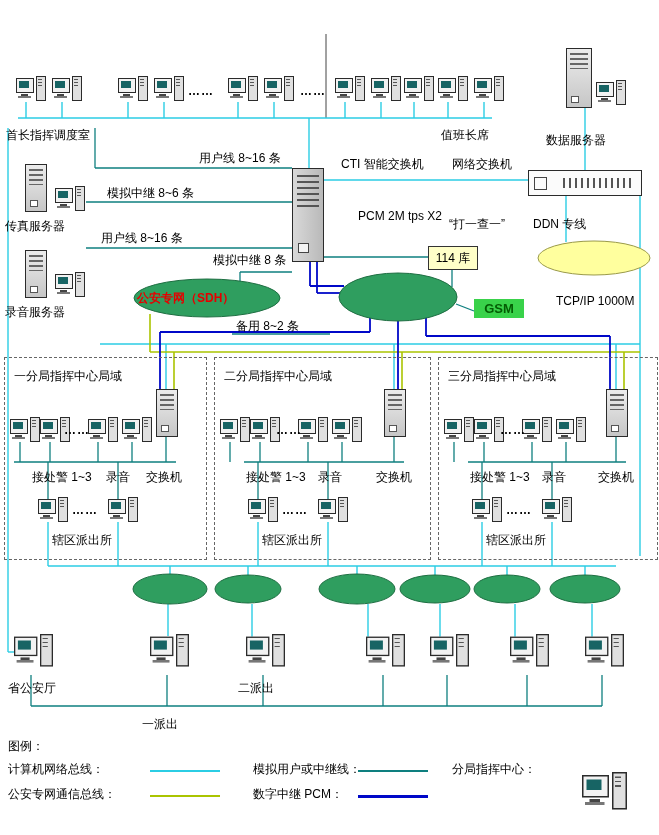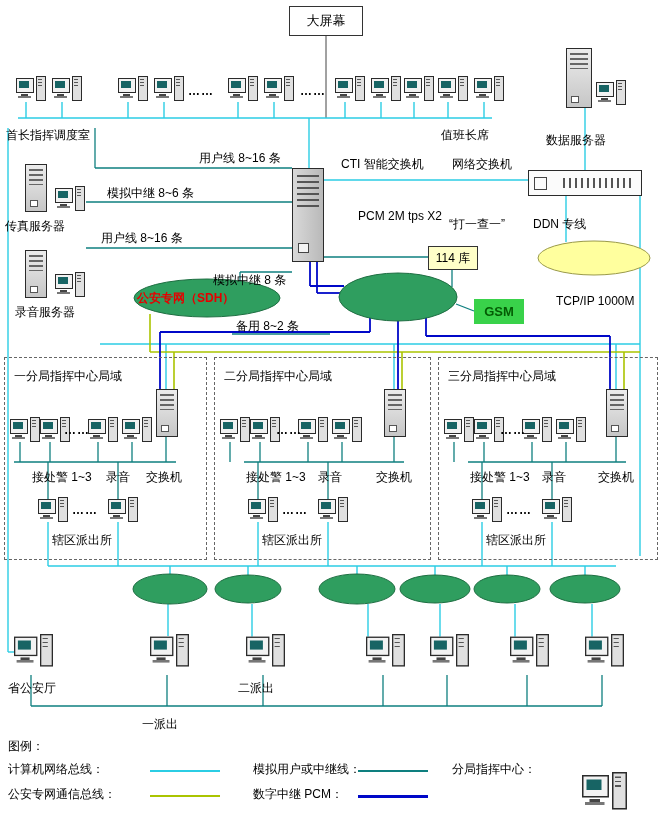--- a/index.html
+++ b/index.html
@@ -175,52 +175,49 @@
     <ellipse class="cloud" cx="398" cy="297" rx="59" ry="24"></ellipse>
     <ellipse class="ddn" cx="594" cy="258" rx="56" ry="17"></ellipse>
     <ellipse class="cloud" cx="170" cy="589" rx="37" ry="15"></ellipse>
     <ellipse class="cloud" cx="248" cy="589" rx="33" ry="14"></ellipse>
     <ellipse class="cloud" cx="357" cy="589" rx="38" ry="15"></ellipse>
     <ellipse class="cloud" cx="435" cy="589" rx="35" ry="14"></ellipse>
     <ellipse class="cloud" cx="507" cy="589" rx="33" ry="14"></ellipse>
     <ellipse class="cloud" cx="585" cy="589" rx="35" ry="14"></ellipse>
   </svg>
 
-  <div class="obox" style="left:289px;top:6px;width:72px;height:28px;">
-    <span>大屏幕</span>
-  </div>
 
   <div class="dbox" style="left:4px;top:357px;width:201px;height:201px;"></div>
   <div class="dbox" style="left:214px;top:357px;width:215px;height:201px;"></div>
   <div class="dbox" style="left:438px;top:357px;width:218px;height:201px;"></div>
 
   <div class="obox db114" style="left:428px;top:246px;width:48px;height:22px;font-size:12px;">
     <span>114 库</span>
   </div>
-  <div class="gsm-box" style="left:474px;top:299px;width:50px;height:25px;">
+  <div class="gsm-box" style="left:474px;top:299px;width:50px;height:19px;">
     <span>GSM</span>
   </div>
   <div class="swbox" style="left:528px;top:170px;"></div>
   <div class="bigsrv" style="left:292px;top:168px;"></div>
 
   <div class="lbl" style="left:6px;top:128px;">首长指挥调度室</div>
   <div class="lbl" style="left:441px;top:128px;">值班长席</div>
   <div class="lbl" style="left:546px;top:133px;">数据服务器</div>
 
   <div class="lbl" style="left:199px;top:151px;">用户线 8~16 条</div>
   <div class="lbl" style="left:341px;top:157px;">CTI 智能交换机</div>
   <div class="lbl" style="left:452px;top:157px;">网络交换机</div>
   <div class="lbl" style="left:107px;top:186px;">模拟中继 8~6 条</div>
   <div class="lbl" style="left:5px;top:219px;">传真服务器</div>
   <div class="lbl" style="left:339px;top:209px;margin-left:19px;">PCM 2M tps X2</div>
   <div class="lbl" style="left:101px;top:231px;">用户线 8~16 条</div>
   <div class="lbl" style="left:449px;top:217px;">“打一查一”</div>
   <div class="lbl" style="left:533px;top:217px;">DDN 专线</div>
-  <div class="lbl" style="left:213px;top:253px;margin-top:20px;">模拟中继 8 条</div>
-  <div class="lbl" style="left:15px;top:305px;font-family:Liberation Serif, serif;">录音服务器</div>
+  <div class="lbl" style="left:213px;top:253px;">模拟中继 8 条</div>
+  <div class="lbl" style="left:5px;top:305px;font-family:Liberation Serif, serif;">录音服务器</div>
   <div class="lbl sdh-text" style="left:137px;top:291px;width:140px;">公安专网（SDH）</div>
   <div class="lbl" style="left:236px;top:319px;">备用 8~2 条</div>
   <div class="lbl" style="left:556px;top:294px;">TCP/IP  1000M</div>
 
   <div class="lbl" style="left:14px;top:369px;">一分局指挥中心局域</div>
   <div class="lbl" style="left:32px;top:470px;">接处警 1~3</div>
   <div class="lbl" style="left:106px;top:470px;">录音</div>
   <div class="lbl" style="left:146px;top:470px;">交换机</div>
   <div class="lbl" style="left:52px;top:533px;">辖区派出所</div>
 

